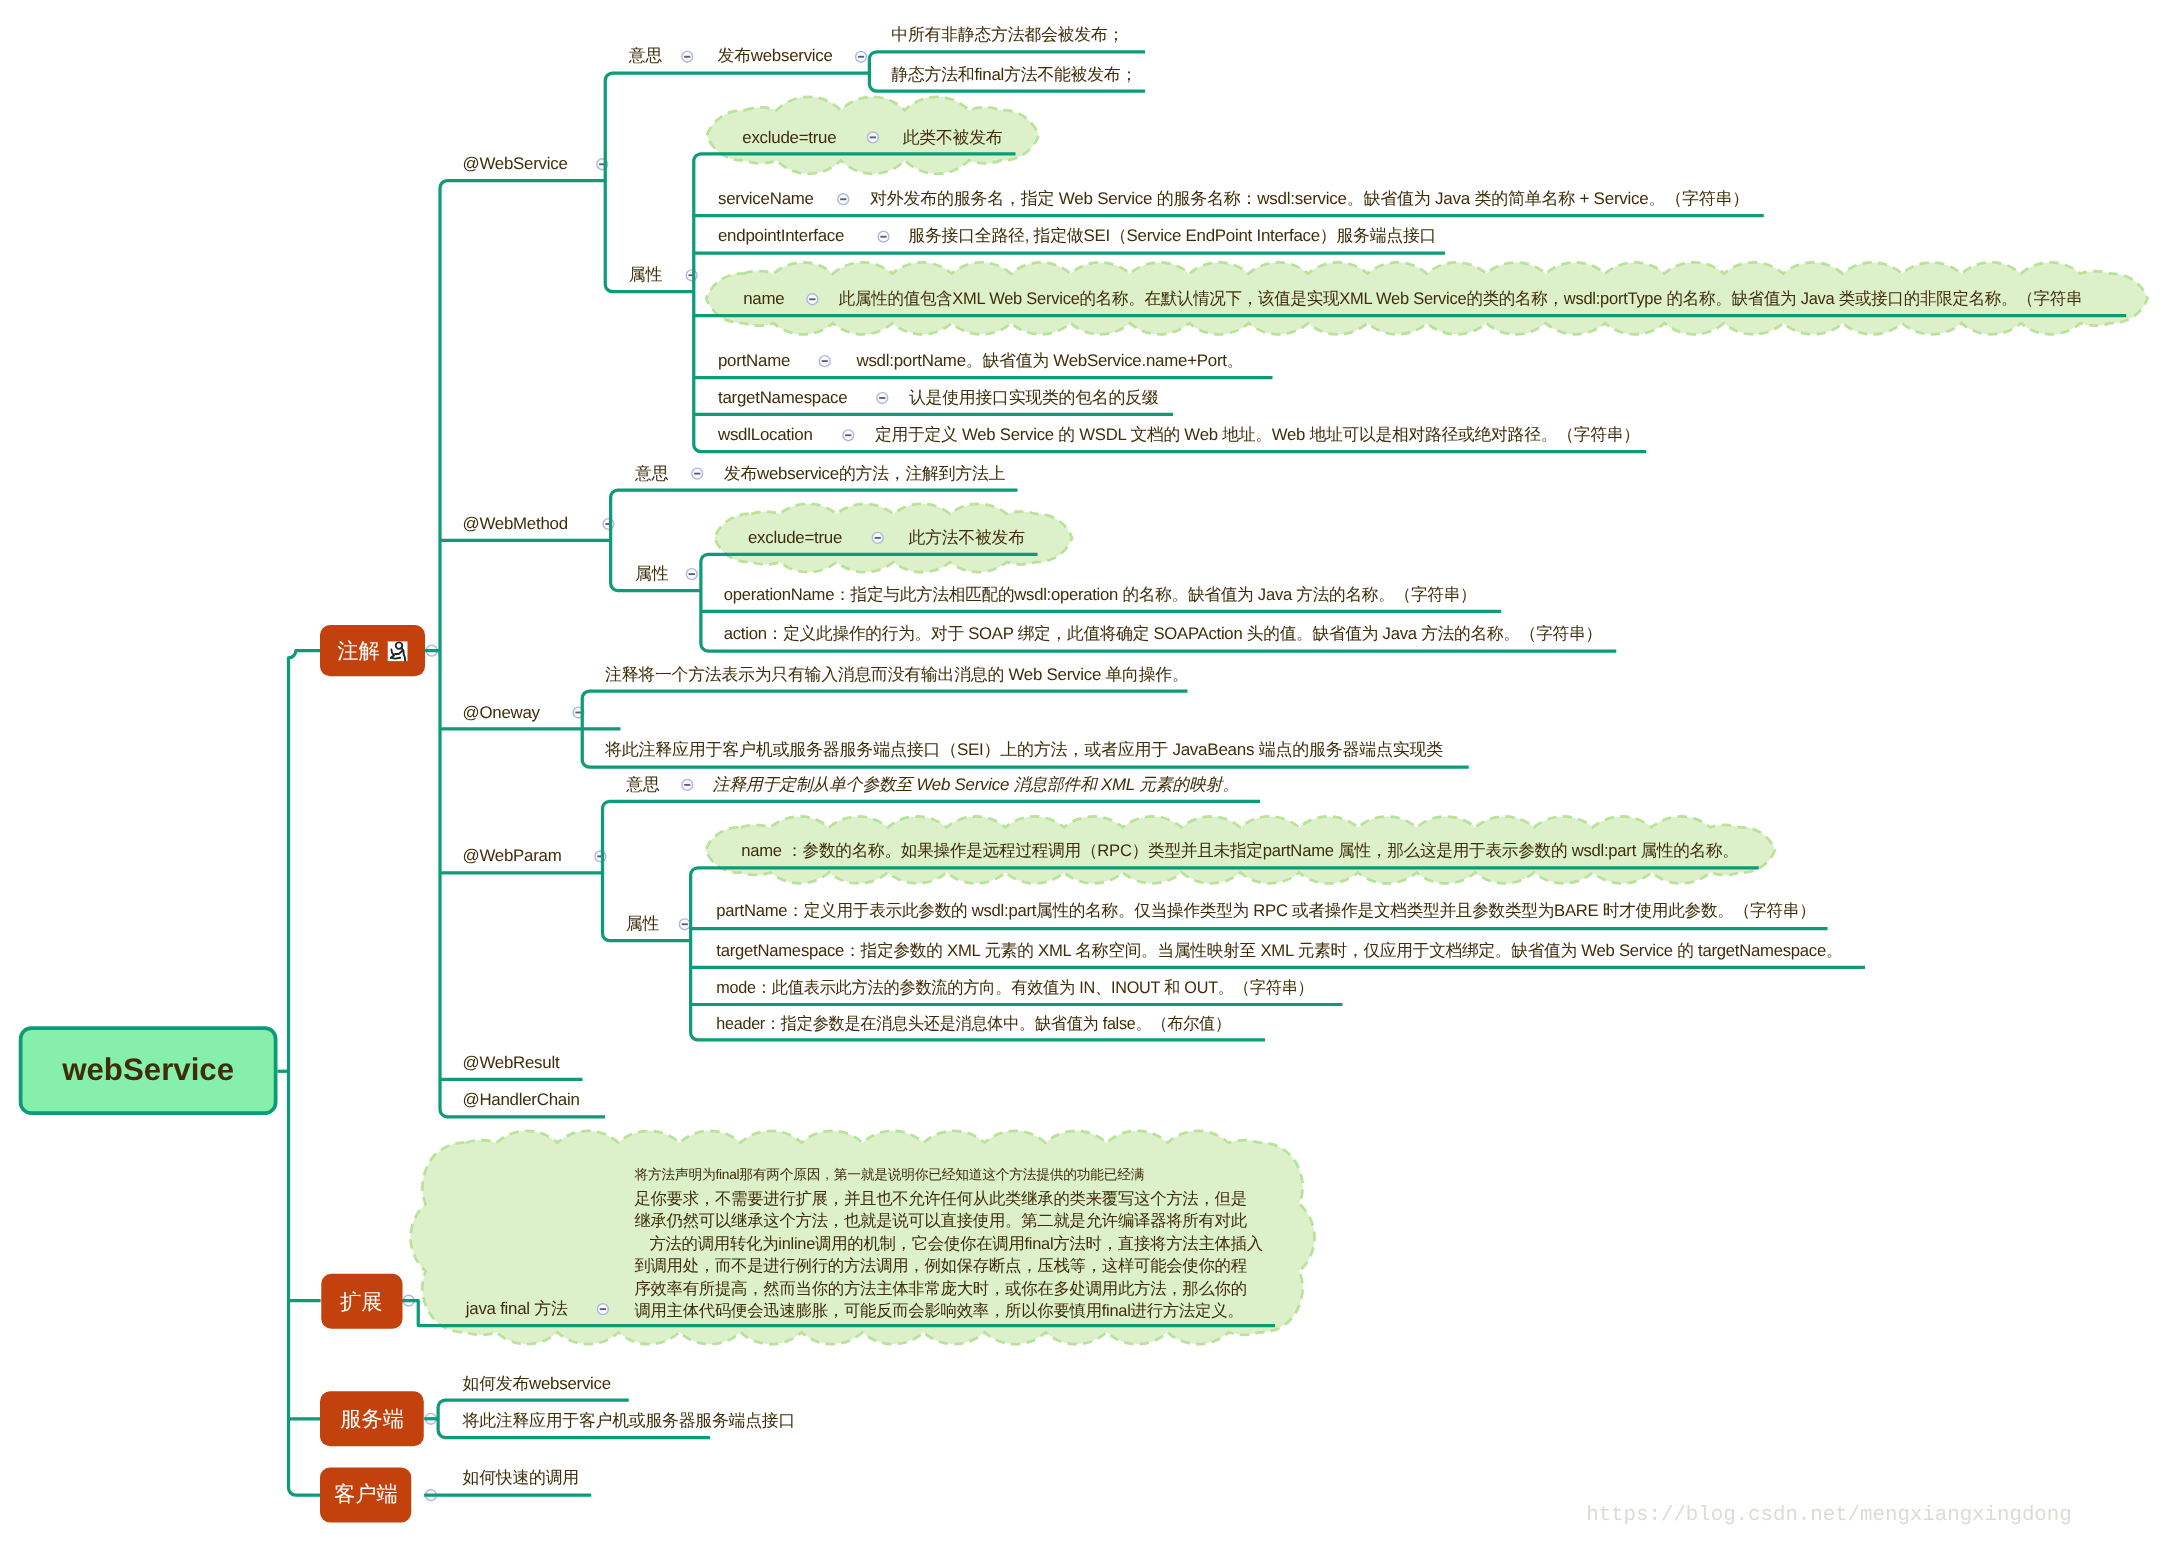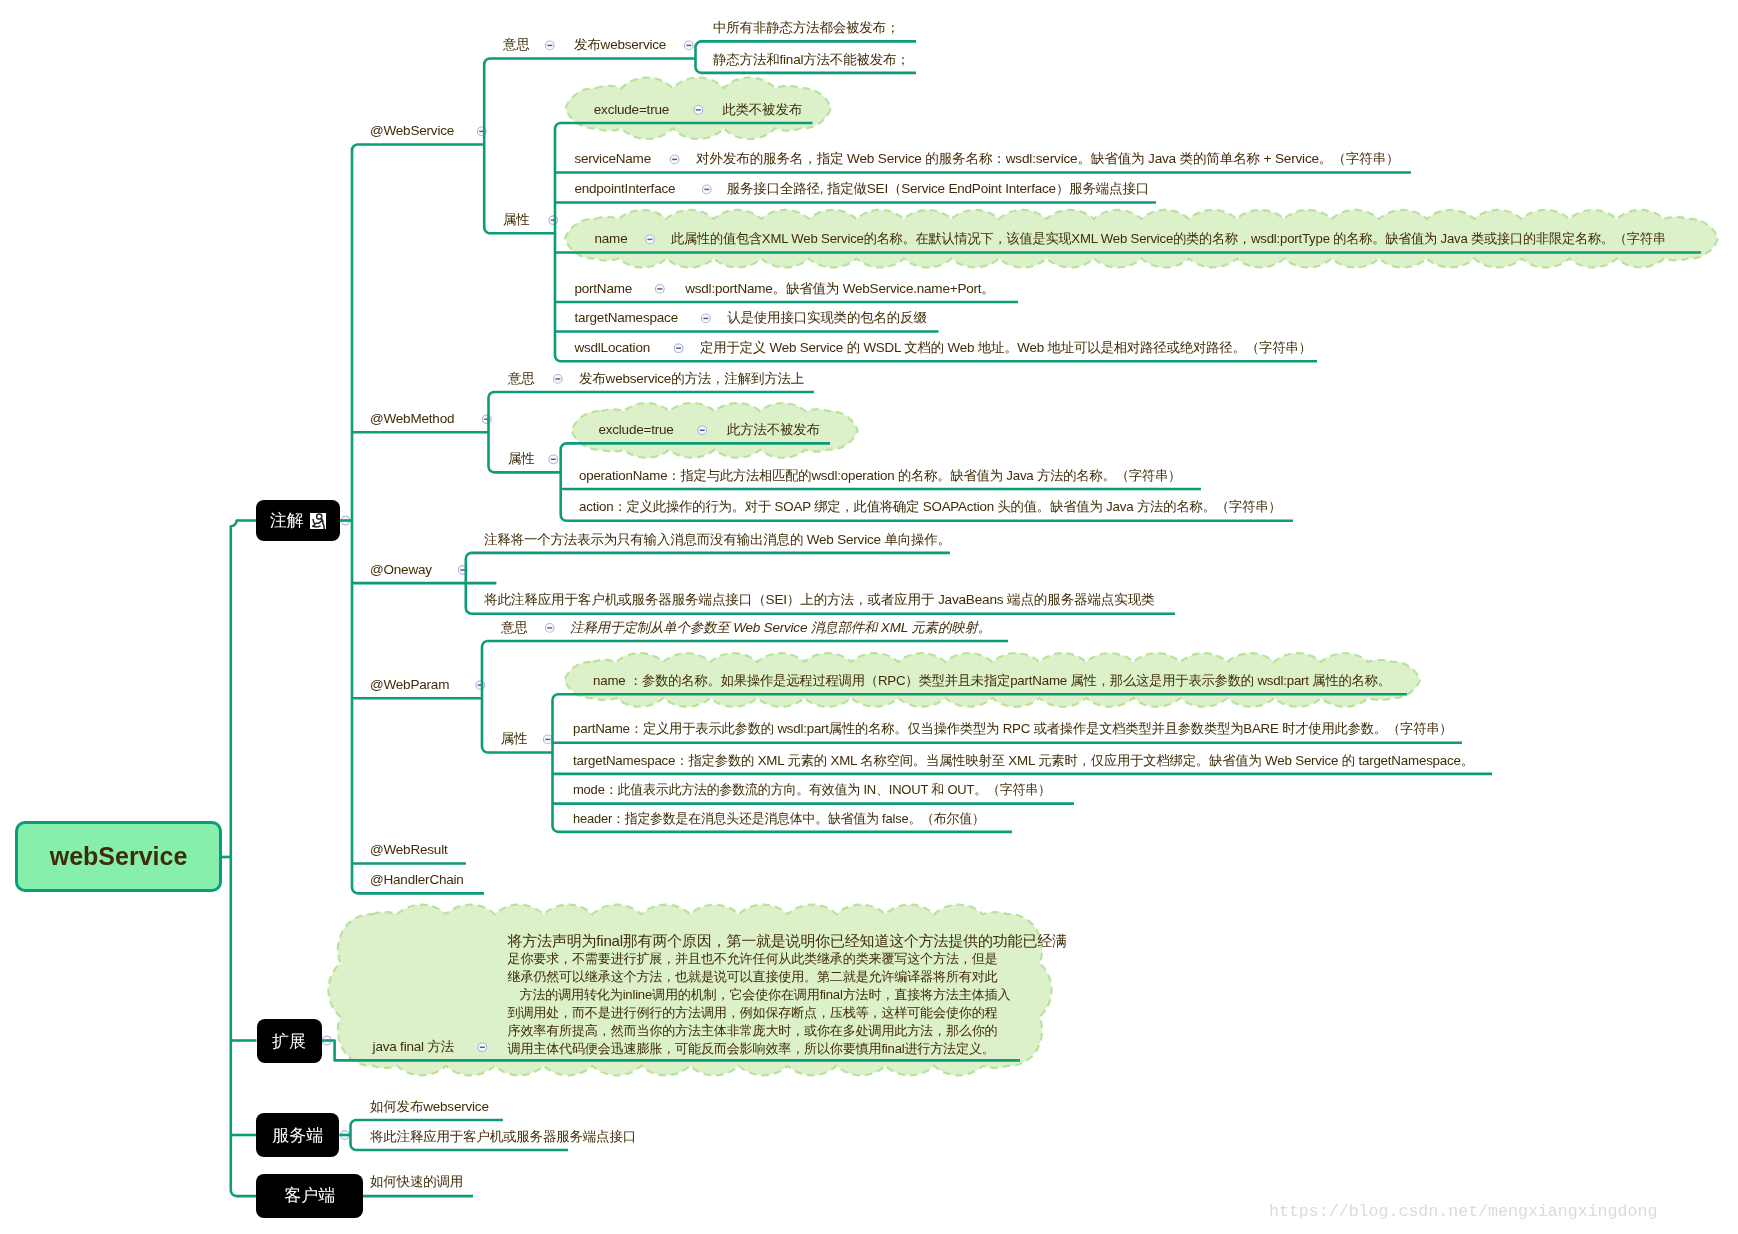--- a/index.html
+++ b/index.html
@@ -7,21 +7,21 @@
   body{width:1738px;height:1234px;overflow:hidden;position:relative;
        font-family:"Liberation Sans","DejaVu Sans",sans-serif;
        -webkit-font-smoothing:antialiased;}
   #stage{position:absolute;left:0;top:0;width:1738px;height:1234px;}
   svg#wires{position:absolute;left:0;top:0;width:1738px;height:1234px;}
   .lbl{position:absolute;white-space:nowrap;color:#3f2d09;font-size:13.5px;
        line-height:15px;letter-spacing:-0.2px;}
   .root-box{position:absolute;background:#86efac;border:3.4px solid #0d9b78;
        border-radius:10px;display:flex;align-items:center;justify-content:center;}
   .root-box span{font-size:25px;font-weight:bold;color:#3f2d09;}
-  .cat-box{position:absolute;background:#000000;border-radius:8px;
+  .cat-box{position:absolute;background:#c2410c;border-radius:8px;
        display:flex;align-items:center;justify-content:center;gap:6px;}
   .cat-box span.t{font-size:17px;color:#ffffff;}
   .cat-ic{display:inline-flex;line-height:0;}
   .wm{position:absolute;color:#dcdcd5;font-size:16.6px;
       font-family:"Liberation Mono","DejaVu Sans Mono",monospace;letter-spacing:0;}
 </style>
 </head>
 <body>
 
 <div id="stage">
@@ -203,21 +203,21 @@
           <path d="M3.1 6.5 L3.6 9.2 L5.3 11.3 L3.9 12.3 L2.6 13.3 L6.2 13.9 L10.2 13.2" fill="none" stroke="#232323" stroke-width="1.5" stroke-linejoin="round" stroke-linecap="round"></path>
         </svg>
       </span>
     </div>
     <div class="cat-box" style="left: 256.5px; top: 1019px; width: 65px; height: 44px;">
       <span class="t">扩展</span>
     </div>
     <div class="cat-box" style="left: 256.3px; top: 1112.9px; width: 83px; height: 44.5px;">
       <span class="t">服务端</span>
     </div>
-    <div class="cat-box" style="left: 256.3px; top: 1173.7px; width: 107px; height: 44px;">
+    <div class="cat-box" style="left: 256.3px; top: 1173.7px; width: 73px; height: 44px;">
       <span class="t">客户端</span>
     </div>
     <div class="lbl" style="left: 370px; font-size: 13.5px; top: 123.17px;">@WebService</div>
     <div class="lbl" style="left: 503px; font-size: 13.5px; top: 37.17px;">意思</div>
     <div class="lbl" style="left: 574px; font-size: 13.5px; top: 37.17px;">发布webservice</div>
     <div class="lbl" style="left: 713px; font-size: 13.5px; top: 20.07px;">中所有非静态方法都会被发布；</div>
     <div class="lbl" style="left: 713px; font-size: 13.5px; top: 51.57px;">静态方法和final方法不能被发布；</div>
     <div class="lbl" style="left: 503px; font-size: 13.5px; top: 211.97px;">属性</div>
     <div class="lbl" style="left: 593.8px; font-size: 13.5px; top: 101.67px;">exclude=true</div>
     <div class="lbl" style="left: 722.2px; font-size: 13.5px; top: 101.67px;">此类不被发布</div>
@@ -250,21 +250,21 @@
     <div class="lbl" style="left: 500.7px; font-size: 13.5px; top: 731.17px;">属性</div>
     <div class="lbl" style="left: 592.5px; font-size: 13.5px; transform-origin: 0px 50%; transform: scaleX(0.985); top: 672.87px;">name ：参数的名称。如果操作是远程过程调用（RPC）类型并且未指定partName 属性，那么这是用于表示参数的 wsdl:part 属性的名称。</div>
     <div class="lbl" style="left: 572.6px; font-size: 13.5px; transform-origin: 0px 50%; transform: scaleX(0.985); top: 721.47px;">partName：定义用于表示此参数的 wsdl:part属性的名称。仅当操作类型为 RPC 或者操作是文档类型并且参数类型为BARE 时才使用此参数。（字符串）</div>
     <div class="lbl" style="left: 572.6px; font-size: 13.5px; transform-origin: 0px 50%; transform: scaleX(0.988); top: 752.57px;">targetNamespace：指定参数的 XML 元素的 XML 名称空间。当属性映射至 XML 元素时，仅应用于文档绑定。缺省值为 Web Service 的 targetNamespace。</div>
     <div class="lbl" style="left: 572.6px; font-size: 13.5px; transform-origin: 0px 50%; transform: scaleX(0.96); top: 782.27px;">mode：此值表示此方法的参数流的方向。有效值为 IN、INOUT 和 OUT。（字符串）</div>
     <div class="lbl" style="left: 572.6px; font-size: 13.5px; transform-origin: 0px 50%; transform: scaleX(0.955); top: 810.57px;">header：指定参数是在消息头还是消息体中。缺省值为 false。（布尔值）</div>
     <div class="lbl" style="left: 370px; font-size: 13.5px; top: 842.17px;">@WebResult</div>
     <div class="lbl" style="left: 370px; font-size: 13.5px; top: 872.07px;">@HandlerChain</div>
     <div class="lbl" style="left: 372.6px; font-size: 13.5px; top: 1039.07px;">java final 方法</div>
     <div class="para-wrap" style="left: 507.5px; top: 932.5px; position: absolute;">
-      <div class="lbl" style="left: 0px; top: 0px; font-size: 15px;">将方法声明为final那有两个原因，第一就是说明你已经知道这个方法提供的功能已经满</div>
+      <div class="lbl" style="left: 0px; top: 0px; font-size: 11px;">将方法声明为final那有两个原因，第一就是说明你已经知道这个方法提供的功能已经满</div>
       <div class="lbl" style="left: 0px; top: 18px; font-size: 13.1px;">足你要求，不需要进行扩展，并且也不允许任何从此类继承的类来覆写这个方法，但是</div>
       <div class="lbl" style="left: 0px; top: 36px; font-size: 13.1px;">继承仍然可以继承这个方法，也就是说可以直接使用。第二就是允许编译器将所有对此</div>
       <div class="lbl" style="left: 12px; top: 54px; font-size: 13.1px;">方法的调用转化为inline调用的机制，它会使你在调用final方法时，直接将方法主体插入</div>
       <div class="lbl" style="left: 0px; top: 72px; font-size: 13.1px;">到调用处，而不是进行例行的方法调用，例如保存断点，压栈等，这样可能会使你的程</div>
       <div class="lbl" style="left: 0px; top: 90px; font-size: 13.1px;">序效率有所提高，然而当你的方法主体非常庞大时，或你在多处调用此方法，那么你的</div>
       <div class="lbl" style="left: 0px; top: 108px; font-size: 13.1px;">调用主体代码便会迅速膨胀，可能反而会影响效率，所以你要慎用final进行方法定义。</div>
     </div>
     <div class="lbl" style="left: 370px; font-size: 13.5px; top: 1098.67px;">如何发布webservice</div>
     <div class="lbl" style="left: 370px; font-size: 13.5px; top: 1128.67px;">将此注释应用于客户机或服务器服务端点接口</div>
     <div class="lbl" style="left: 370px; font-size: 13.5px; top: 1174.17px;">如何快速的调用</div>

